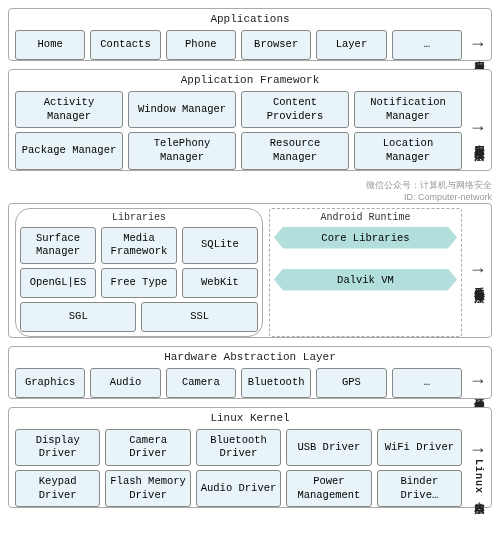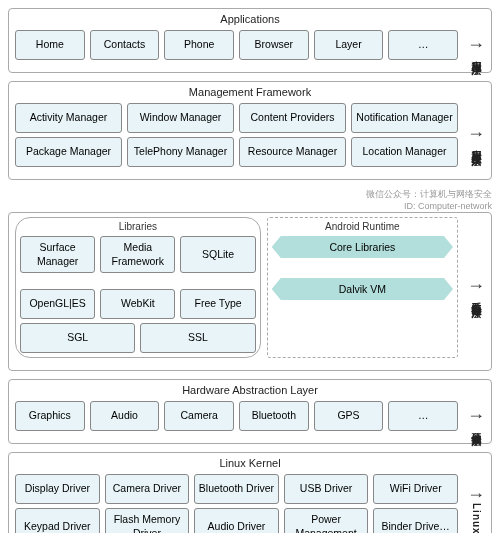--- a/index.html
+++ b/index.html
@@ -9,23 +9,24 @@
       width: 500px;
       min-height: 533px;
       padding: 8px;
       font-size: 11px;
     }
 
     .layer-section {
       border: 1.5px solid #aaa;
       border-radius: 4px;
       margin-bottom: 8px;
-      padding: 4px 6px 12px 6px;
+      padding: 4px 6px 0 6px;
       position: relative;
       background: #fff;
+      font-family: Liberation Mono, monospace;
     }
 
     .layer-title {
       text-align: center;
       font-size: 11px;
       font-weight: normal;
       margin-bottom: 5px;
       color: #222;
     }
 
@@ -161,21 +162,21 @@
       </div>
     </div>
     <div class="arrow-label">
       <div class="arrow">→</div>
       <div class="label-cn">应用程序层</div>
     </div>
   </div>
 </div>
 
 <div class="layer-section">
-  <div class="layer-title">Management Framework</div>
+  <div class="layer-title">Application Framework</div>
   <div class="layer-row">
     <div class="layer-boxes">
       <div class="box-row">
         <div class="box">Activity Manager</div>
         <div class="box">Window Manager</div>
         <div class="box">Content Providers</div>
         <div class="box">Notification Manager</div>
       </div>
       <div class="box-row">
         <div class="box">Package Manager</div>
@@ -201,24 +202,24 @@
     <div style="flex:1">
       <div class="runtime-section">
 
         <div class="libraries-block">
           <div class="sub-title">Libraries</div>
           <div class="box-row">
             <div class="box">Surface Manager</div>
             <div class="box">Media Framework</div>
             <div class="box">SQLite</div>
           </div>
-          <div class="box-row" style="margin-top:16px">
+          <div class="box-row" style="margin-top:4px">
             <div class="box">OpenGL|ES</div>
+            <div class="box">Free Type</div>
             <div class="box">WebKit</div>
-            <div class="box">Free Type</div>
           </div>
           <div class="box-row" style="margin-top:4px">
             <div class="box">SGL</div>
             <div class="box">SSL</div>
           </div>
         </div>
 
         <div class="runtime-block">
           <div class="sub-title">Android Runtime</div>
           <div style="display:flex;flex-direction:column;gap:16px;align-items:stretch">

